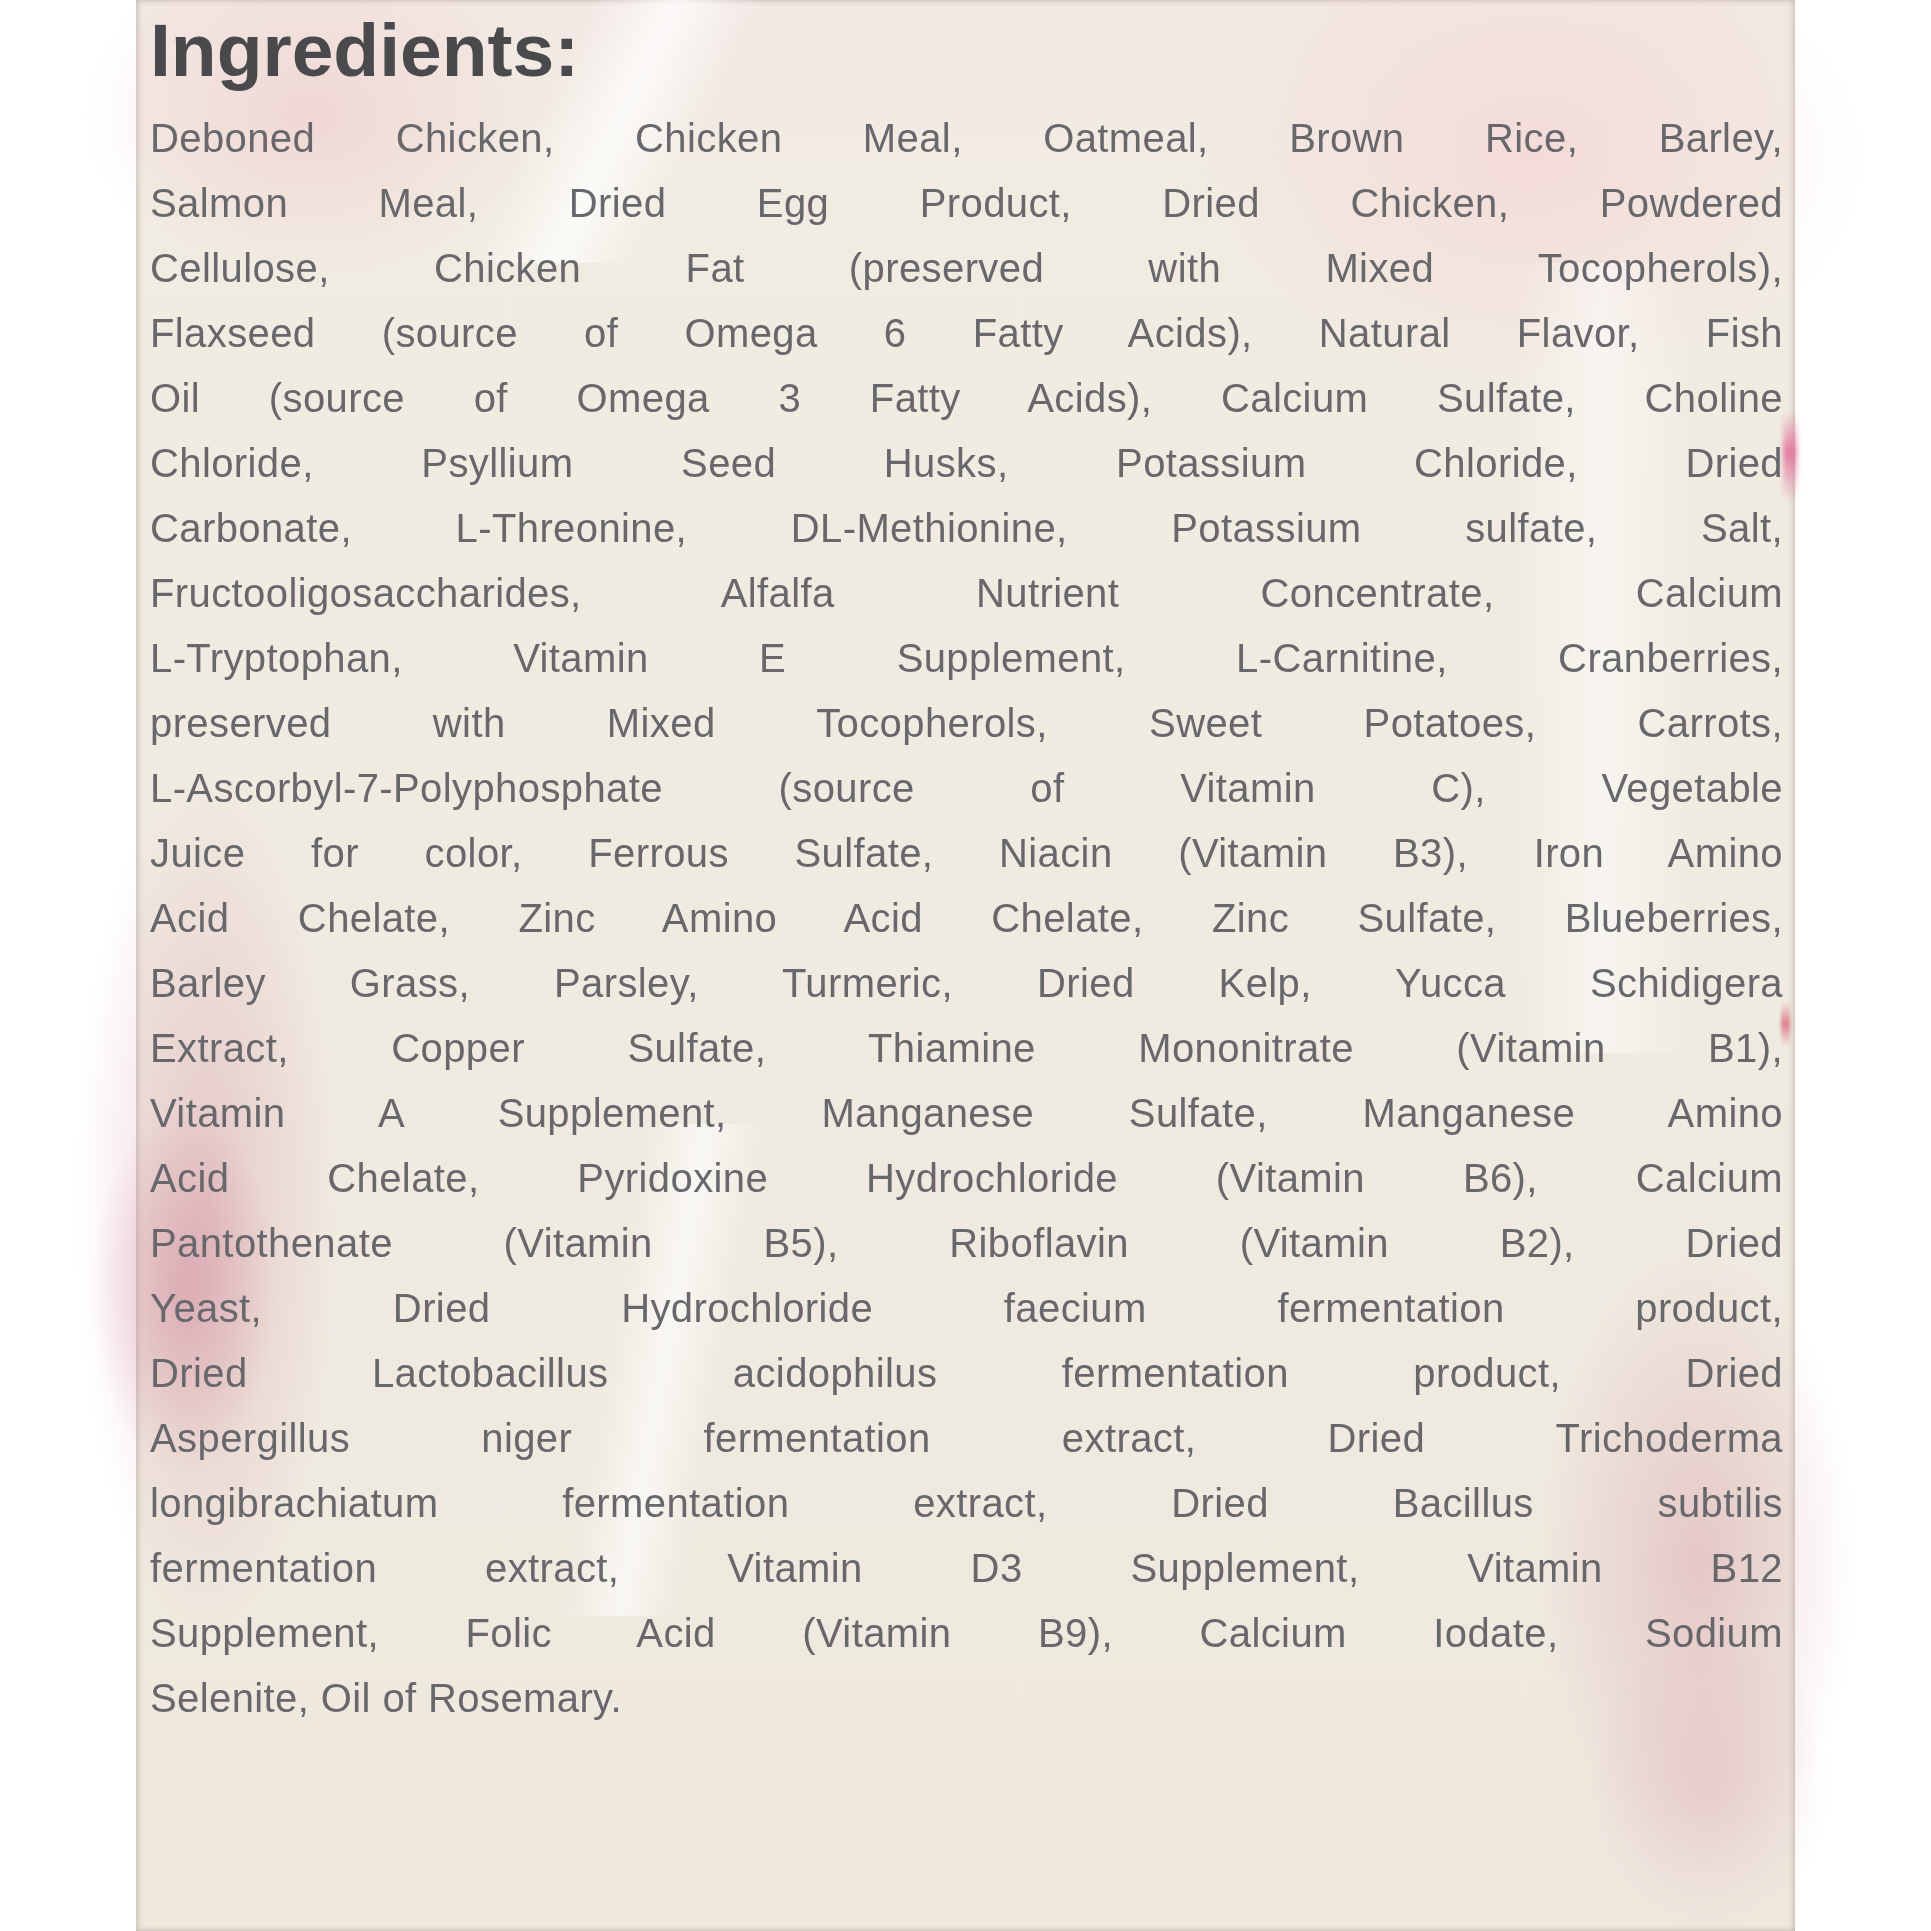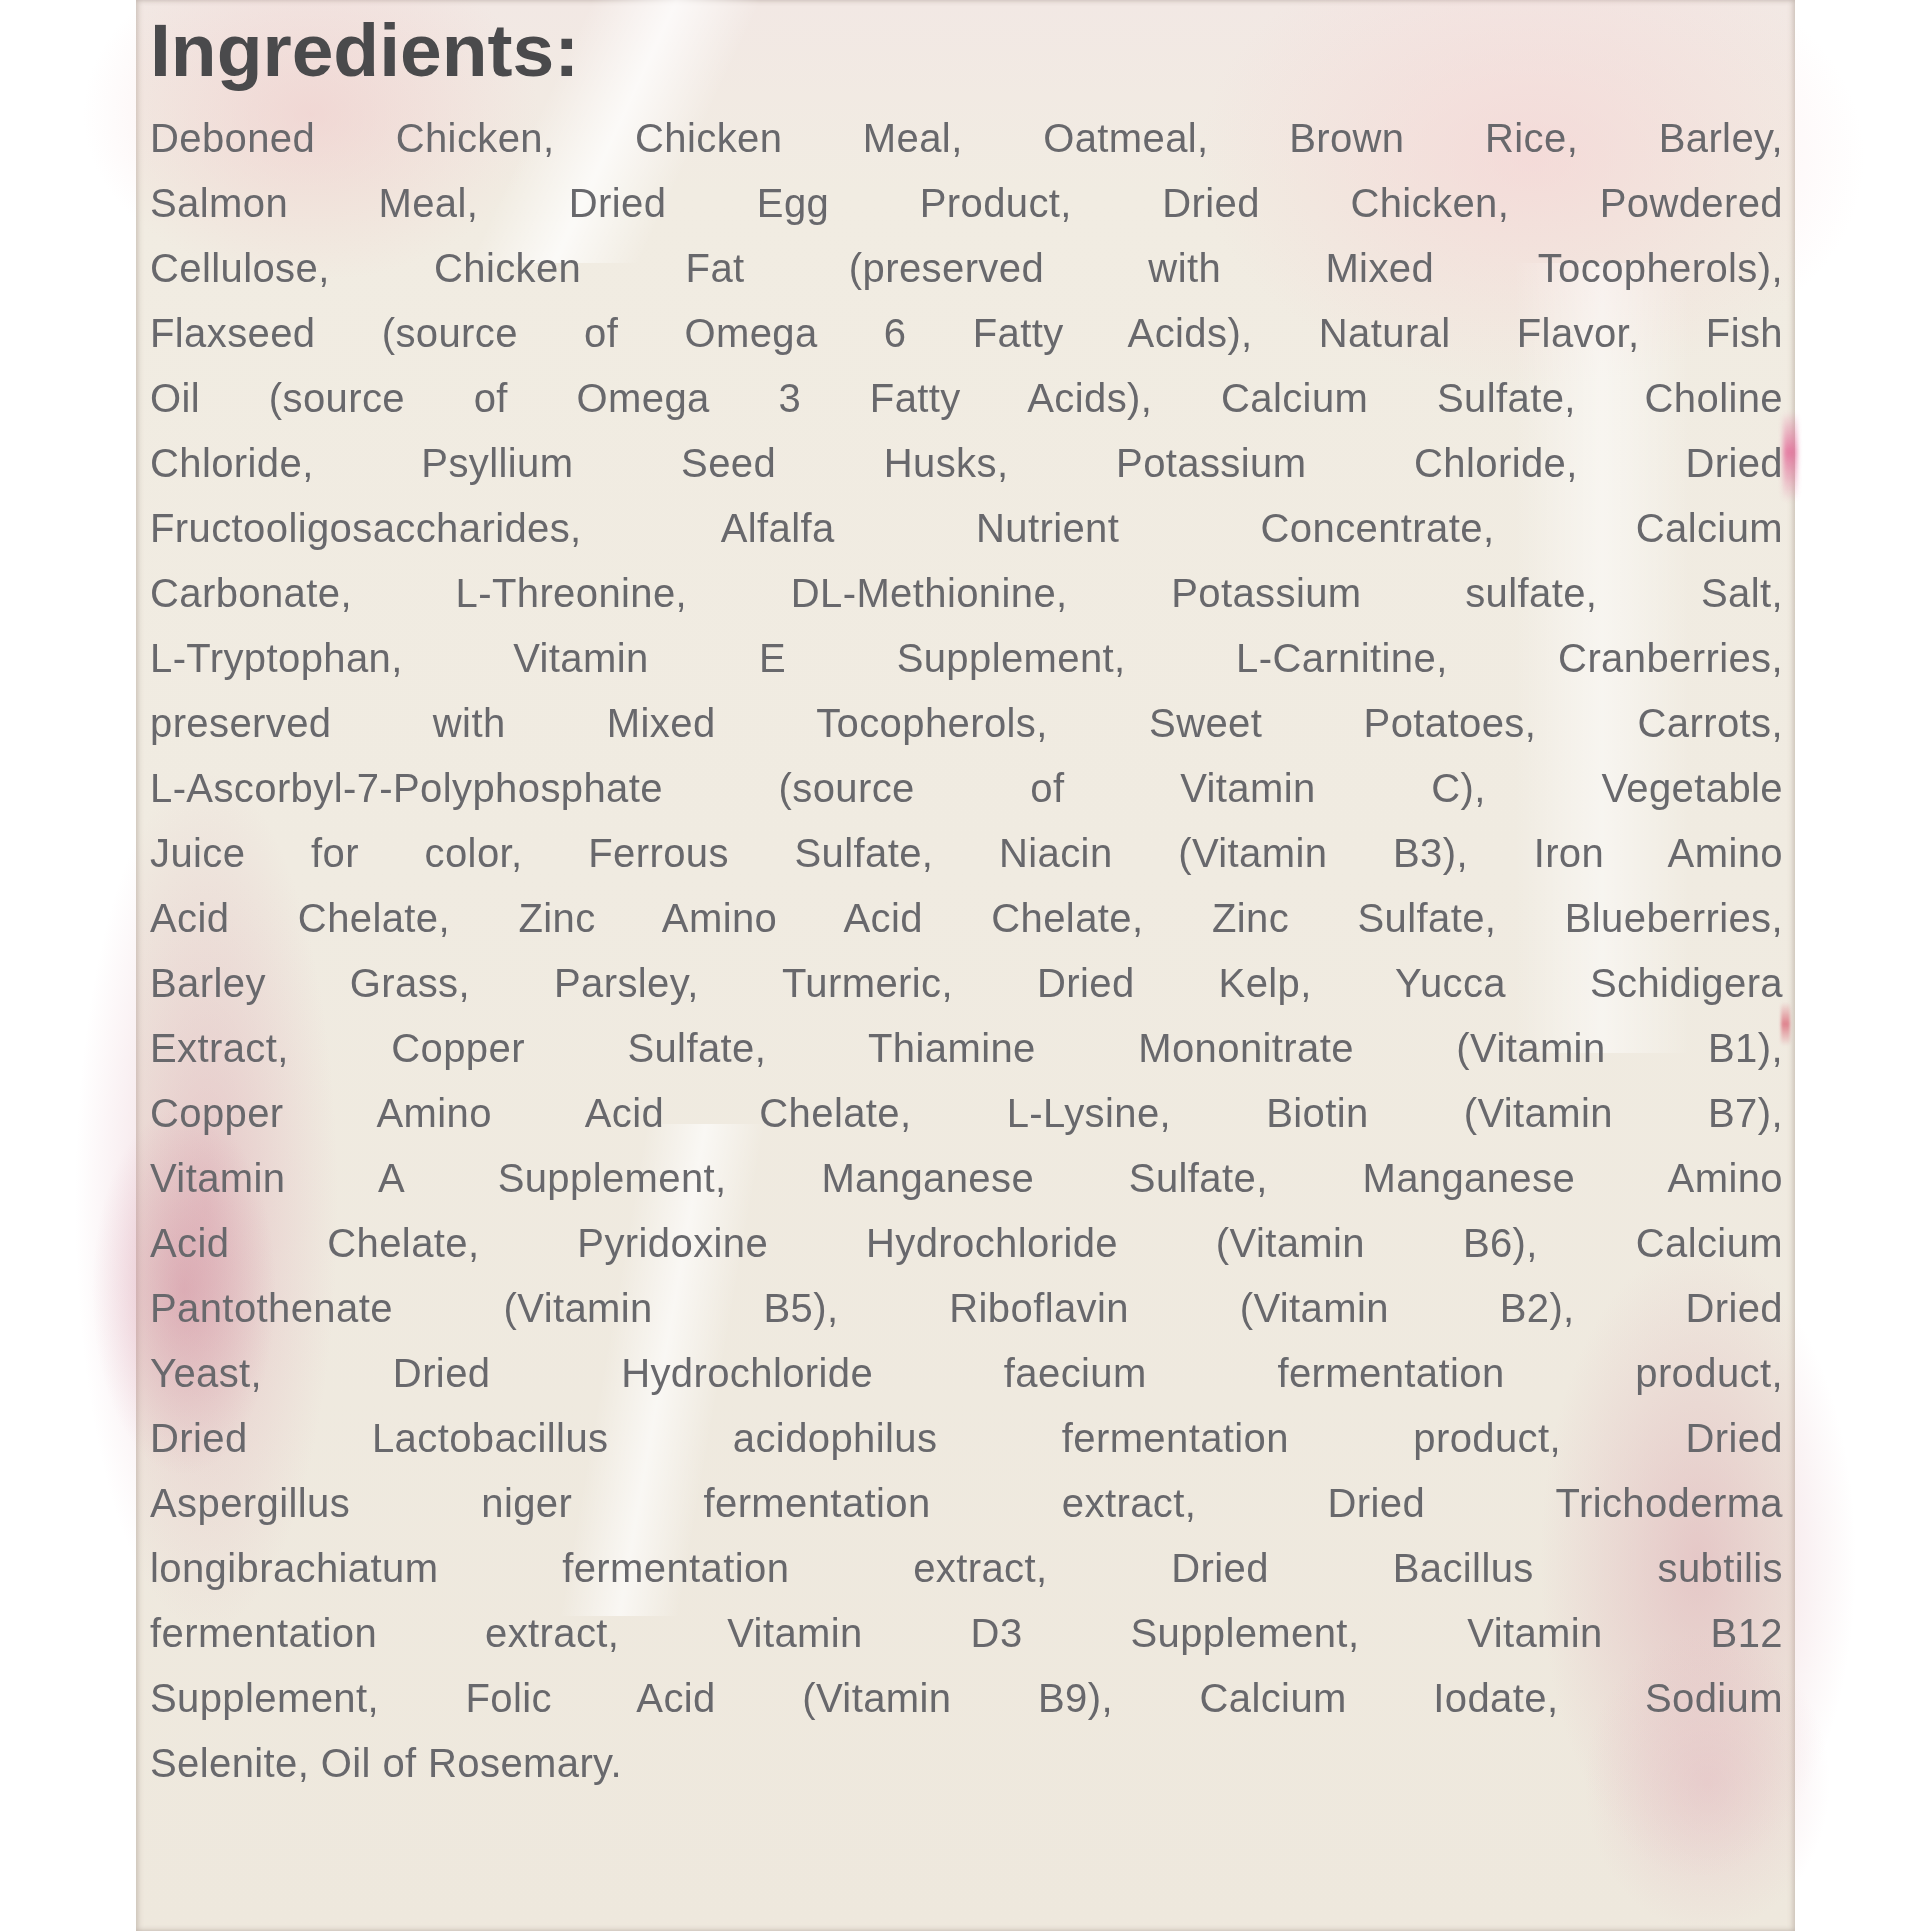--- a/index.html
+++ b/index.html
@@ -86,30 +86,29 @@
 
     <div class="label">
       <h1 class="heading">Ingredients:</h1>
       <div class="lines">
           <div class="line">Deboned Chicken, Chicken Meal, Oatmeal, Brown Rice, Barley,</div>
           <div class="line">Salmon Meal, Dried Egg Product, Dried Chicken, Powdered</div>
           <div class="line">Cellulose, Chicken Fat (preserved with Mixed Tocopherols),</div>
           <div class="line">Flaxseed (source of Omega 6 Fatty Acids), Natural Flavor, Fish</div>
           <div class="line">Oil (source of Omega 3 Fatty Acids), Calcium Sulfate, Choline</div>
           <div class="line">Chloride, Psyllium Seed Husks, Potassium Chloride, Dried</div>
+          <div class="line">Carbonate, L-Threonine, DL-Methionine, Potassium sulfate, Salt,</div>
           <div class="line">Fructooligosaccharides, Alfalfa Nutrient Concentrate, Calcium</div>
-          <div class="line">Carbonate, L-Threonine, DL-Methionine, Potassium sulfate, Salt,</div>
           <div class="line">L-Tryptophan, Vitamin E Supplement, L-Carnitine, Cranberries,</div>
           <div class="line">preserved with Mixed Tocopherols, Sweet Potatoes, Carrots,</div>
           <div class="line">L-Ascorbyl-7-Polyphosphate (source of Vitamin C), Vegetable</div>
           <div class="line">Juice for color, Ferrous Sulfate, Niacin (Vitamin B3), Iron Amino</div>
           <div class="line">Acid Chelate, Zinc Amino Acid Chelate, Zinc Sulfate, Blueberries,</div>
           <div class="line">Barley Grass, Parsley, Turmeric, Dried Kelp, Yucca Schidigera</div>
           <div class="line">Extract, Copper Sulfate, Thiamine Mononitrate (Vitamin B1),</div>
-          <div class="line">Copper Amino Acid Chelate, L-Lysine, Biotin (Vitamin B7),</div>
           <div class="line">Vitamin A Supplement, Manganese Sulfate, Manganese Amino</div>
           <div class="line">Acid Chelate, Pyridoxine Hydrochloride (Vitamin B6), Calcium</div>
           <div class="line">Pantothenate (Vitamin B5), Riboflavin (Vitamin B2), Dried</div>
           <div class="line">Yeast, Dried Hydrochloride faecium fermentation product,</div>
           <div class="line">Dried Lactobacillus acidophilus fermentation product, Dried</div>
           <div class="line">Aspergillus niger fermentation extract, Dried Trichoderma</div>
           <div class="line">longibrachiatum fermentation extract, Dried Bacillus subtilis</div>
           <div class="line">fermentation extract, Vitamin D3 Supplement, Vitamin B12</div>
           <div class="line">Supplement, Folic Acid (Vitamin B9), Calcium Iodate, Sodium</div>
           <div class="line">Selenite, Oil of Rosemary.</div>

